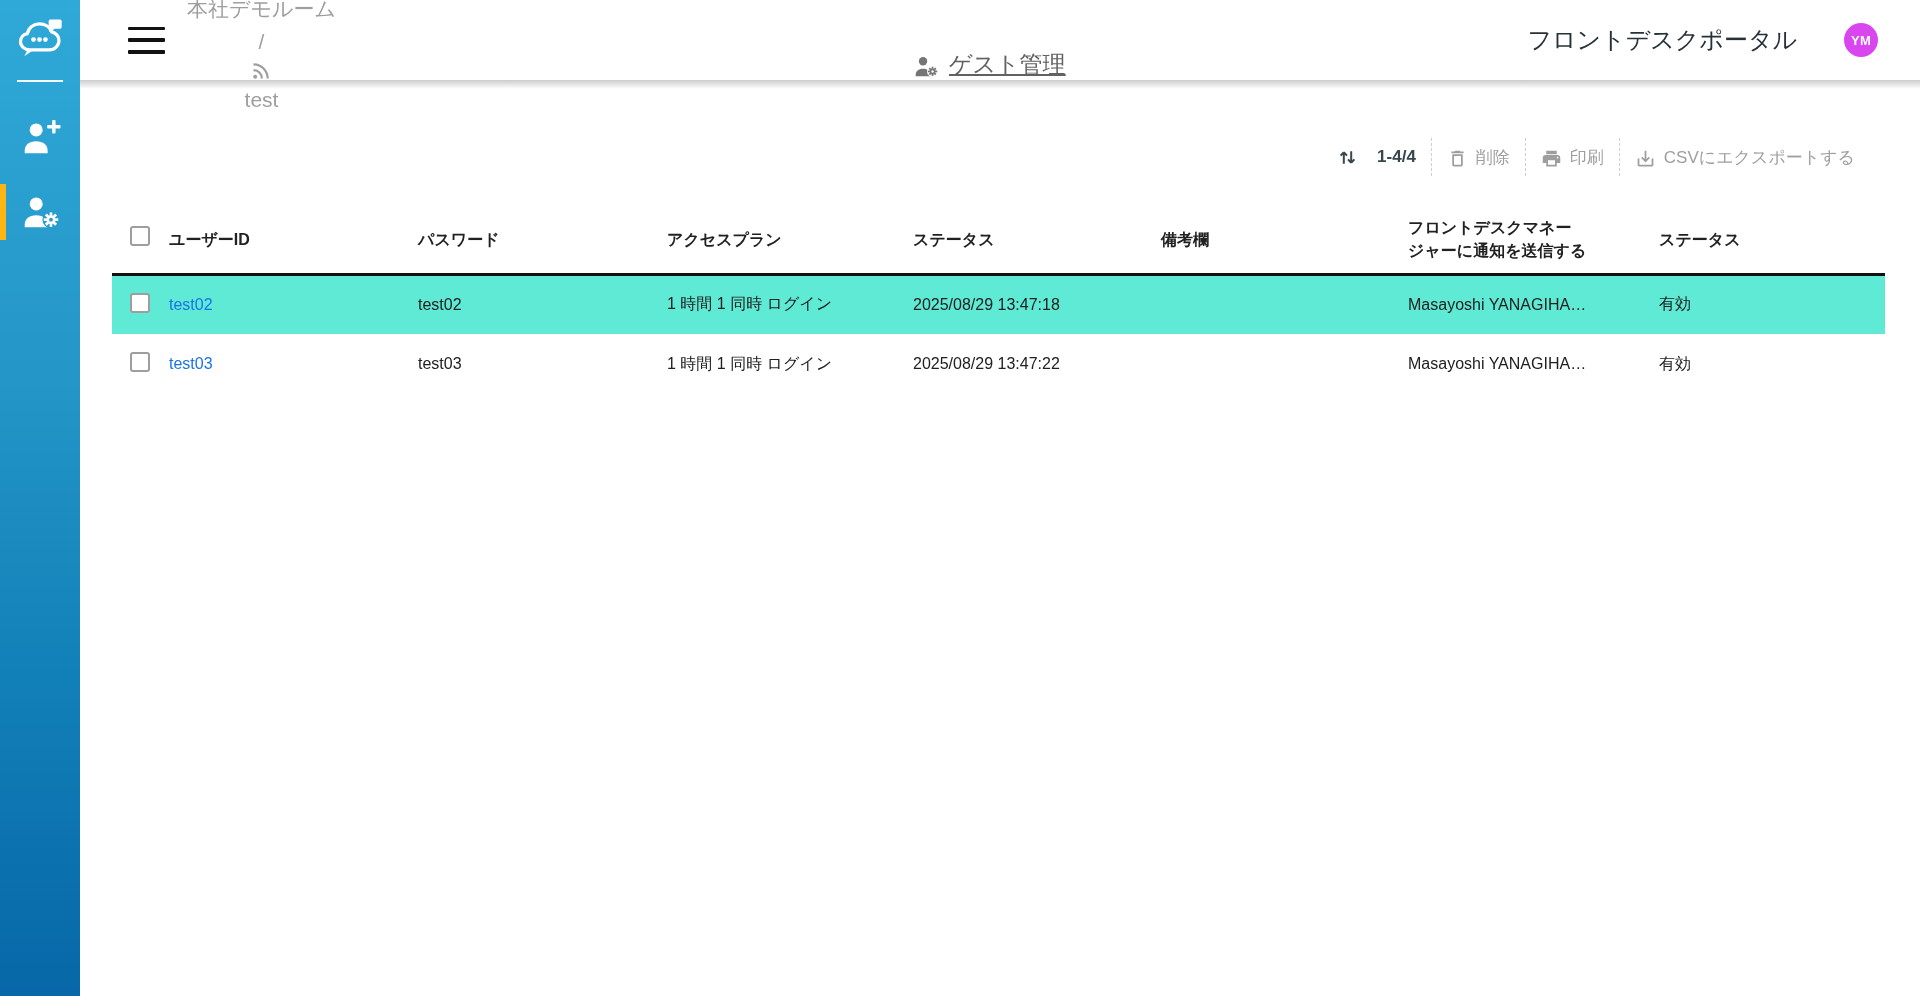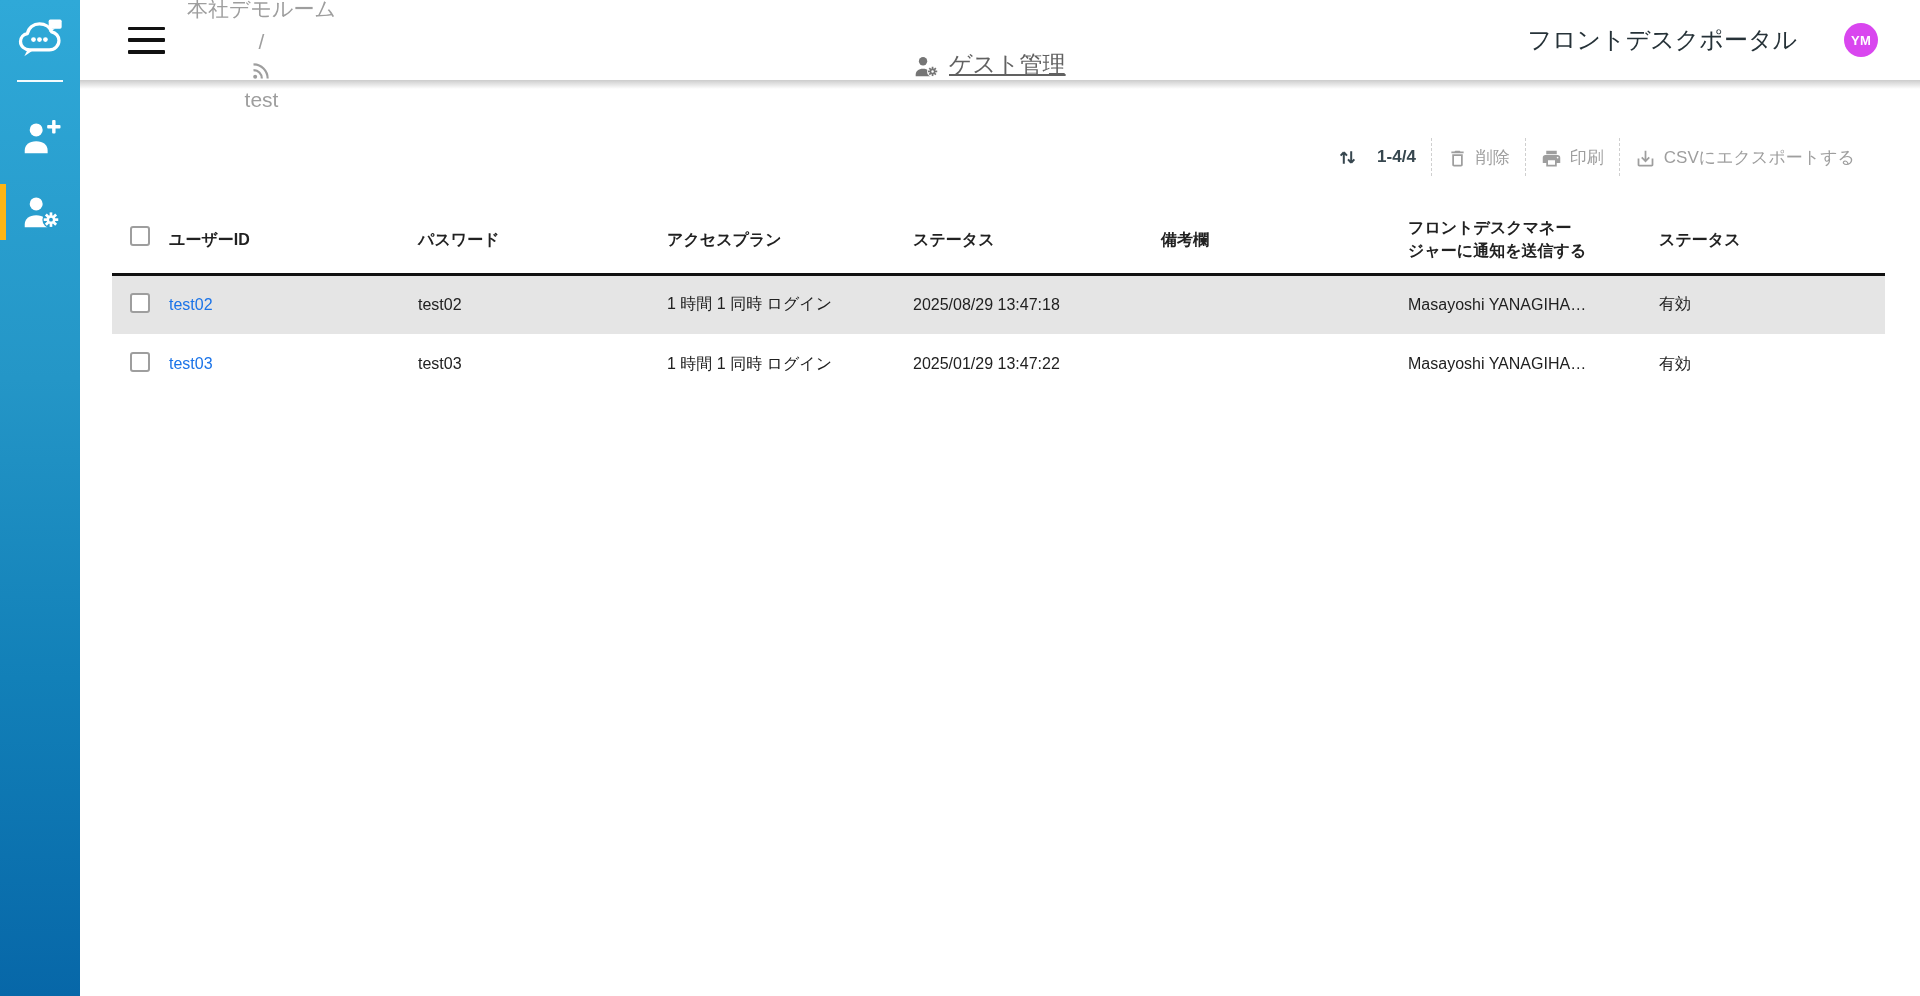--- a/index.html
+++ b/index.html
@@ -49,21 +49,21 @@
 
   
   table.guest-table { border-collapse:collapse; table-layout:fixed;
                       width:1773px; margin:30px 35px 0 32px; }
   .guest-table th { text-align:left; font-size:16px; font-weight:bold; color:#212121;
                     vertical-align:middle; padding:10px 24px 10px 0; height:68px;
                     border-bottom:3px solid #111; line-height:1.45; }
   .guest-table th.th-manager { padding-right:72px;margin-left:29px; }
   .guest-table td { font-size:16px; color:#212121; vertical-align:middle; height:60px;
                     padding-right:24px; overflow:hidden; white-space:nowrap; }
-  .guest-table tr.alt { background:#e5e5e5; }
+  .guest-table tr.alt { background:#5eead4; }
   .user-link { color:#1a73e8; text-decoration:none; cursor:pointer; }
   .checkbox { display:inline-block; width:20px; height:20px; border:2px solid #9e9e9e;
               border-radius:3px; background:#fff; margin-left:18px; cursor:pointer; }
   .col-check { width:57px; }
   .cell-trunc { text-overflow:ellipsis; }
 </style>
 </head>
 <body>
 
 <div class="sidebar">
@@ -222,20 +222,20 @@
         <td>2025/08/29 13:47:18</td>
         <td></td>
         <td class="cell-trunc">Masayoshi YANAGIHA…</td>
         <td>有効</td>
       </tr>
       <tr>
         <td><span class="checkbox"></span></td>
         <td><a class="user-link">test03</a></td>
         <td>test03</td>
         <td>1 時間 1 同時 ログイン</td>
-        <td>2025/01/29 13:47:22</td>
+        <td>2025/08/29 13:47:22</td>
         <td></td>
         <td class="cell-trunc">Masayoshi YANAGIHA…</td>
         <td>有効</td>
       </tr>
     </tbody>
   </table>
 </div>
 
 </body></html>

